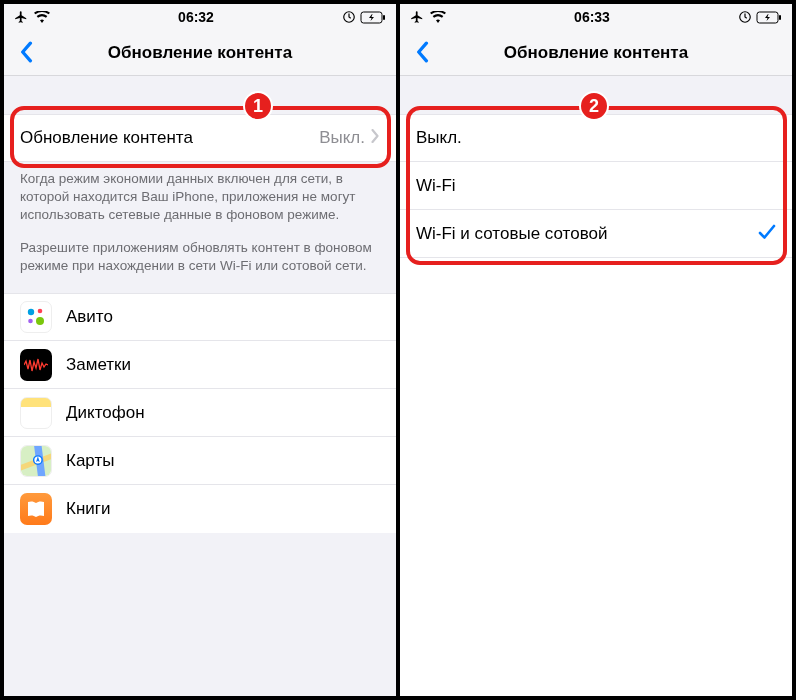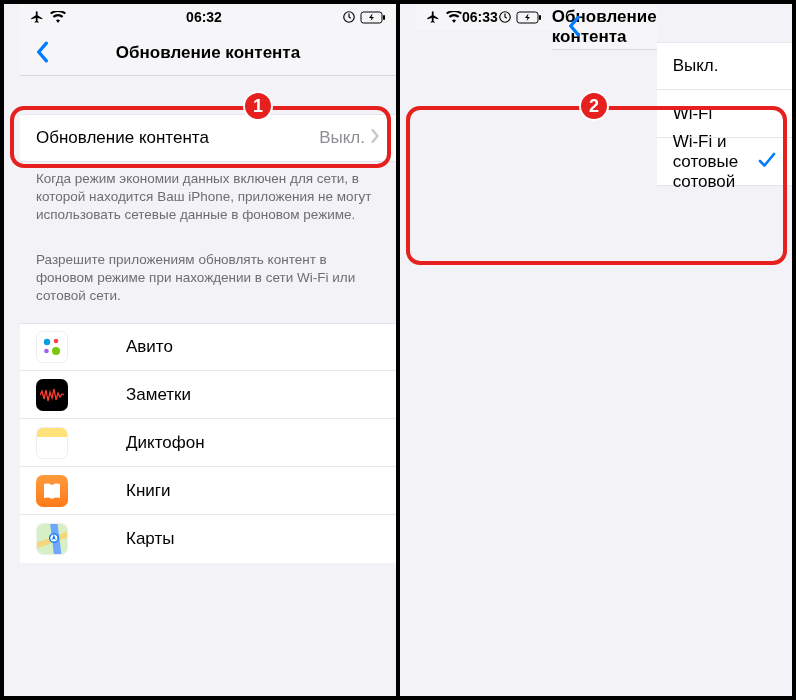--- a/index.html
+++ b/index.html
@@ -16,21 +16,20 @@
     padding: 4px;
     width: 796px;
     height: 700px;
   }
   .phone {
     background: #f2f2f7;
     width: 393px;
     height: 692px;
     position: relative;
     overflow: hidden;
-    padding-left: 16px;
   }
   .status-bar {
     height: 26px;
     background: #f6f6f8;
     display: flex;
     align-items: center;
     justify-content: space-between;
     padding: 0 10px;
     font-size: 14px;
     font-weight: 600;
@@ -131,21 +130,21 @@
   .ic-avito svg { width: 24px; height: 24px; }
   .ic-stocks { background: #000; }
   .ic-stocks svg { width: 24px; height: 18px; }
   .ic-voice { background: #000; }
   .ic-voice svg { width: 24px; height: 14px; }
   .ic-notes { background: linear-gradient(#ffe27a 0 30%, #fff 30% 100%); border:1px solid #eee; }
   .ic-maps { background: #fff; border:1px solid #eee; }
   .ic-maps svg { width:32px; height:32px; }
   .ic-books { background: linear-gradient(#ff9a3c,#ff7a1a); }
   .ic-books svg { width: 22px; height: 22px; }
-  .row.app { border-bottom: 1px solid #e5e5ea; gap: 44px; }
+  .row.app { border-bottom: 1px solid #e5e5ea; }
   .row.app:last-of-type { border-bottom: none; }
   .blank-space { background:#fff; flex:1; }
 </style>
 </head>
 <body>
 
 <div class="container">
 
   <div class="phone">
     <div class="status-bar">
@@ -187,21 +186,21 @@
         <span class="label">Обновление контента</span>
         <span class="value">Выкл.</span>
         <span class="chev">
           <svg width="9" height="14" viewBox="0 0 8 14" fill="none" stroke="#c7c7cc" stroke-width="2.2" stroke-linecap="round" stroke-linejoin="round">
               <path d="M1 1l5 6-5 6"></path>
             </svg>
         </span>
       </div>
 
       <div class="section-footer">
-        <div style="margin-bottom:26px;">Когда режим экономии данных включен для сети, в которой находится Ваш iPhone, приложения не могут использовать сетевые данные в фоновом режиме.</div>
+        <div style="margin-bottom:14px;">Когда режим экономии данных включен для сети, в которой находится Ваш iPhone, приложения не могут использовать сетевые данные в фоновом режиме.</div>
         <div>Разрешите приложениям обновлять контент в фоновом режиме при нахождении в сети Wi-Fi или сотовой сети.</div>
       </div>
 
       <div class="row app" style="border-top:1px solid #e5e5ea;">
         <span class="app-icon ic-avito">
           <svg viewBox="0 0 24 24">
               <circle cx="7" cy="7" r="3.2" fill="#00a0e3"></circle>
               <circle cx="16" cy="6" r="2.3" fill="#ff4053"></circle>
               <circle cx="6.5" cy="16" r="2.3" fill="#a160f0"></circle>
               <circle cx="16" cy="16" r="4" fill="#7ac70c"></circle>
@@ -216,50 +215,50 @@
           <svg viewBox="0 0 24 14">
               <polyline points="0,7 2,3 4,11 6,2 8,13 10,4 12,10 14,1 16,12 18,5 20,9 22,6 24,7" fill="none" stroke="#ff3b30" stroke-width="1.3"></polyline>
             </svg>
         </span>
         <span class="label">Заметки</span>
       </div>
 
       <div class="row app">
         <span class="app-icon ic-notes"></span>
         <span class="label">Диктофон</span>
-      </div>
-
-      <div class="row app">
-        <span class="app-icon ic-books">
-          <svg viewBox="0 0 22 22">
-              <path d="M3 4 C6 3 9 3.5 11 5 C13 3.5 16 3 19 4 L19 18 C16 17 13 17.5 11 19 C9 17.5 6 17 3 18 Z" fill="#fff"></path>
-            </svg>
-        </span>
-        <span class="label">Книги</span>
       </div>
 
       <div class="row app">
         <span class="app-icon ic-maps">
           <svg viewBox="0 0 32 32">
               <rect x="0" y="0" width="32" height="32" fill="#d7efc4"></rect>
               <path d="M0 20 L32 8 L32 14 L0 26 Z" fill="#f5d77a"></path>
               <path d="M14 0 L22 0 L26 32 L18 32 Z" fill="#6fa6ff"></path>
               <circle cx="18" cy="15" r="4.5" fill="#fff" stroke="#0a7aff" stroke-width="1.5"></circle>
               <path d="M18 11 L20 17 L18 16 L16 17 Z" fill="#0a7aff"></path>
             </svg>
         </span>
         <span class="label">Карты</span>
       </div>
+
+      <div class="row app">
+        <span class="app-icon ic-books">
+          <svg viewBox="0 0 22 22">
+              <path d="M3 4 C6 3 9 3.5 11 5 C13 3.5 16 3 19 4 L19 18 C16 17 13 17.5 11 19 C9 17.5 6 17 3 18 Z" fill="#fff"></path>
+            </svg>
+        </span>
+        <span class="label">Книги</span>
+      </div>
     </div>
 
     <div class="highlight" style="top:102px; left:6px; width:381px; height:62px;"></div>
     <div class="badge" style="top:87px; left:239px;">1</div>
   </div>
 
-  <div class="phone" style="display:flex; flex-direction:row;">
+  <div class="phone" style="display:flex; flex-direction:column;">
     <div class="status-bar">
       <div class="status-left">
         <svg width="14" height="14" viewBox="0 0 24 24" fill="#000">
             <path d="M21 16v-2l-8-5V3.5a1.5 1.5 0 10-3 0V9l-8 5v2l8-2.5V19l-2 1.5V22l3.5-1 3.5 1v-1.5L13 19v-5.5l8 2.5z"></path>
           </svg>
         <svg width="16" height="12" viewBox="0 0 24 18" fill="#000">
             <path d="M12 18l3-4a5 5 0 00-6 0l3 4zM6 10a10 10 0 0112 0l2-2.5a13 13 0 00-16 0L6 10zM2 5a18 18 0 0120 0l2-2.5a21 21 0 00-24 0L2 5z"></path>
           </svg>
       </div>
       <div>06:33</div>

